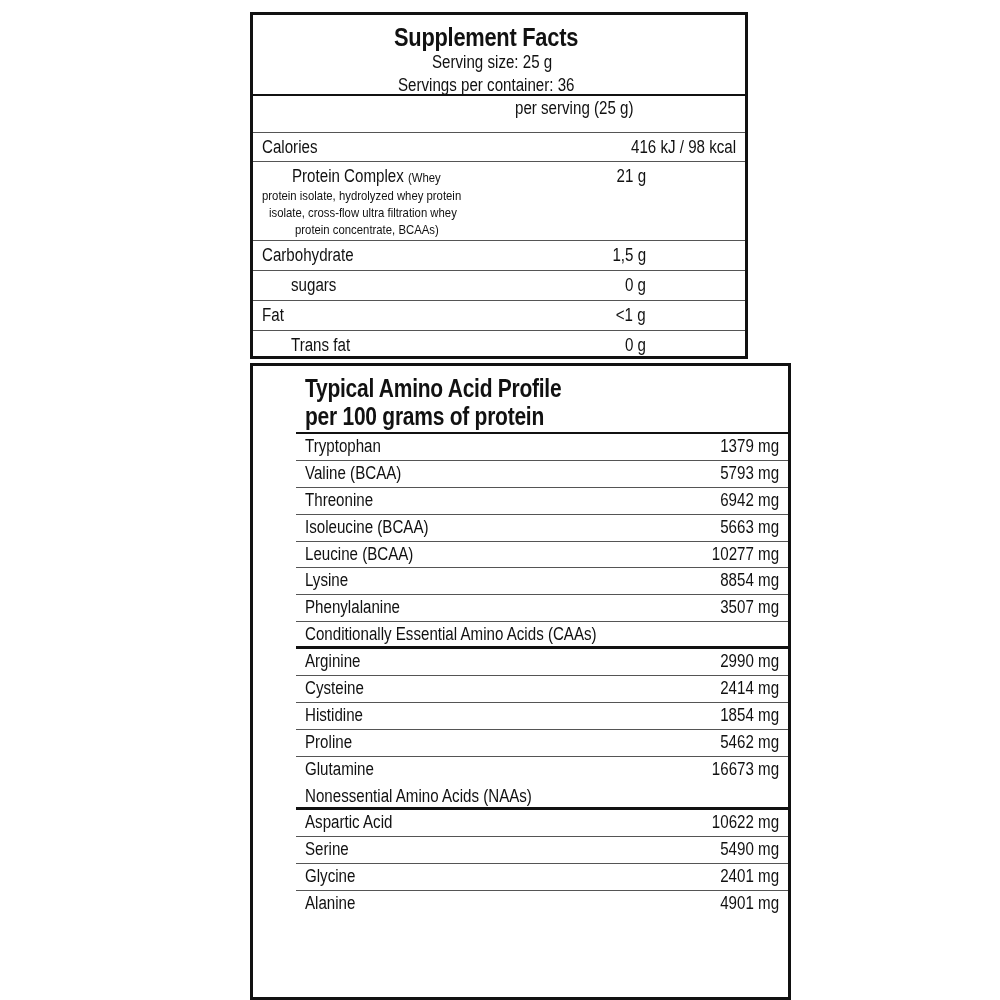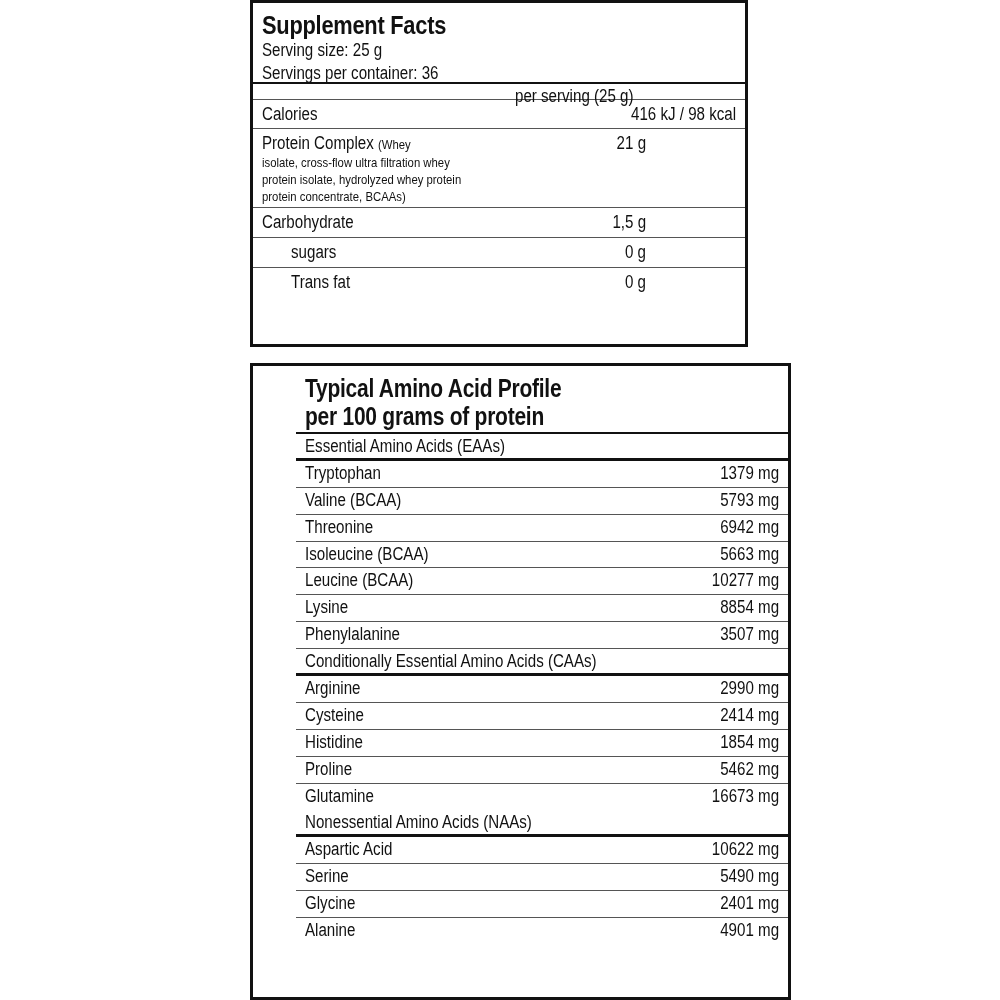--- a/index.html
+++ b/index.html
@@ -1,30 +1,30 @@
 <!DOCTYPE html>
 <html><head>
 <meta charset="utf-8">
 <style>
   html, body { margin:0; padding:0; background:#fff; }
   body { width:1000px; height:1000px; position:relative; overflow:hidden;
          font-family:"Liberation Sans", sans-serif; color:#111; }
   .tbl { position:absolute; left:250px; width:492px; border:3px solid #111; background:#fff; }
-  #t1 { top:0px; height:341px; }
+  #t1 { top:12px; height:341px;text-align:center; }
   #t2 { top:363px; height:631px;padding-left:43px; }
   .cond { transform:scaleX(0.84); transform-origin:left center; white-space:nowrap; display:inline-block; }
   .condr { transform:scaleX(0.84); transform-origin:right center; white-space:nowrap; display:inline-block; }
   .title { font-weight:bold; font-size:26px; letter-spacing:-0.3px; line-height:28px; }
   .hdr { padding:8px 0 0 9px; height:81px; box-sizing:border-box; border-bottom:2px solid #111; }
   .hdr .line { font-size:18px; line-height:23px; }
   .row { position:relative; border-bottom:1.5px solid #555; box-sizing:border-box; font-size:18px; }
   .row .lbl { position:absolute; left:9px; top:4px; }
   .row .val { position:absolute; right:99px; top:4px; }
   .row .val2 { position:absolute; right:9px; top:4px; }
-  .ps { height:16px; }
+  .ps { height:37px; }
   .ps .hd { position:absolute; left:262px; top:2px; }
   .cal { height:29px; }
   .prot { height:79px; }
   .prot .sub { font-size:13.5px; line-height:17px; }
   .r30 { height:30px; }
   .indent .lbl { left:38px; }
   .t2hdr { padding:8px 0 0 9px; height:68px; box-sizing:border-box; border-bottom:2px solid #111; }
   .t2hdr .title { font-size:25px; line-height:28px; }
   .arow { position:relative; height:26.9px; border-bottom:1.5px solid #555; box-sizing:border-box; font-size:18px; }
   .arow .lbl { position:absolute; left:9px; top:2px; }
@@ -45,49 +45,50 @@
   <div class="row ps">
     <span class="hd cond">per serving (25 g)</span>
   </div>
   <div class="row cal">
     <span class="lbl cond">Calories</span>
     <span class="val2 condr">416  kJ / 98 kcal</span>
   </div>
   <div class="row prot">
     <div style="position:absolute;left:9px;top:4px;">
       <div class="cond"><span>Protein Complex</span> <span class="sub">(Whey</span></div>
+      <div class="sub"><span class="cond">protein isolate, hydrolyzed whey protein</span></div>
       <div class="sub"><span class="cond">isolate, cross-flow ultra filtration whey</span></div>
-      <div class="sub"><span class="cond">protein isolate, hydrolyzed whey protein</span></div>
       <div class="sub"><span class="cond">protein concentrate, BCAAs)</span></div>
     </div>
     <span class="val condr">21  g</span>
   </div>
   <div class="row r30">
     <span class="lbl cond">Carbohydrate</span>
     <span class="val condr">1,5  g</span>
   </div>
   <div class="row r30 indent">
     <span class="lbl cond">sugars</span>
     <span class="val condr">0  g</span>
+  </div>
+  <div class="row r30">
+    <span class="lbl cond">Fat</span>
+    <span class="val condr">&lt;1  g</span>
   </div>
   <div class="row r30 indent" style="border-bottom:none">
     <span class="lbl cond">Trans fat</span>
     <span class="val condr">0  g</span>
   </div>
 </div>
 
 <div class="tbl" id="t2">
   <div class="t2hdr">
     <div class="title"><span class="cond">Typical Amino Acid Profile</span></div>
     <div class="title"><span class="cond">per 100 grams of protein</span></div>
   </div>
   <div id="amino-body">
-      <div class="sec">
-        <span class="lbl cond">Essential Amino Acids (EAAs)</span>
-      </div>
       <div class="arow">
         <span class="lbl cond">Tryptophan</span>
         <span class="val2 condr">1379  mg</span>
       </div>
       <div class="arow">
         <span class="lbl cond">Valine (BCAA)</span>
         <span class="val2 condr">5793  mg</span>
       </div>
       <div class="arow">
         <span class="lbl cond">Threonine</span>

